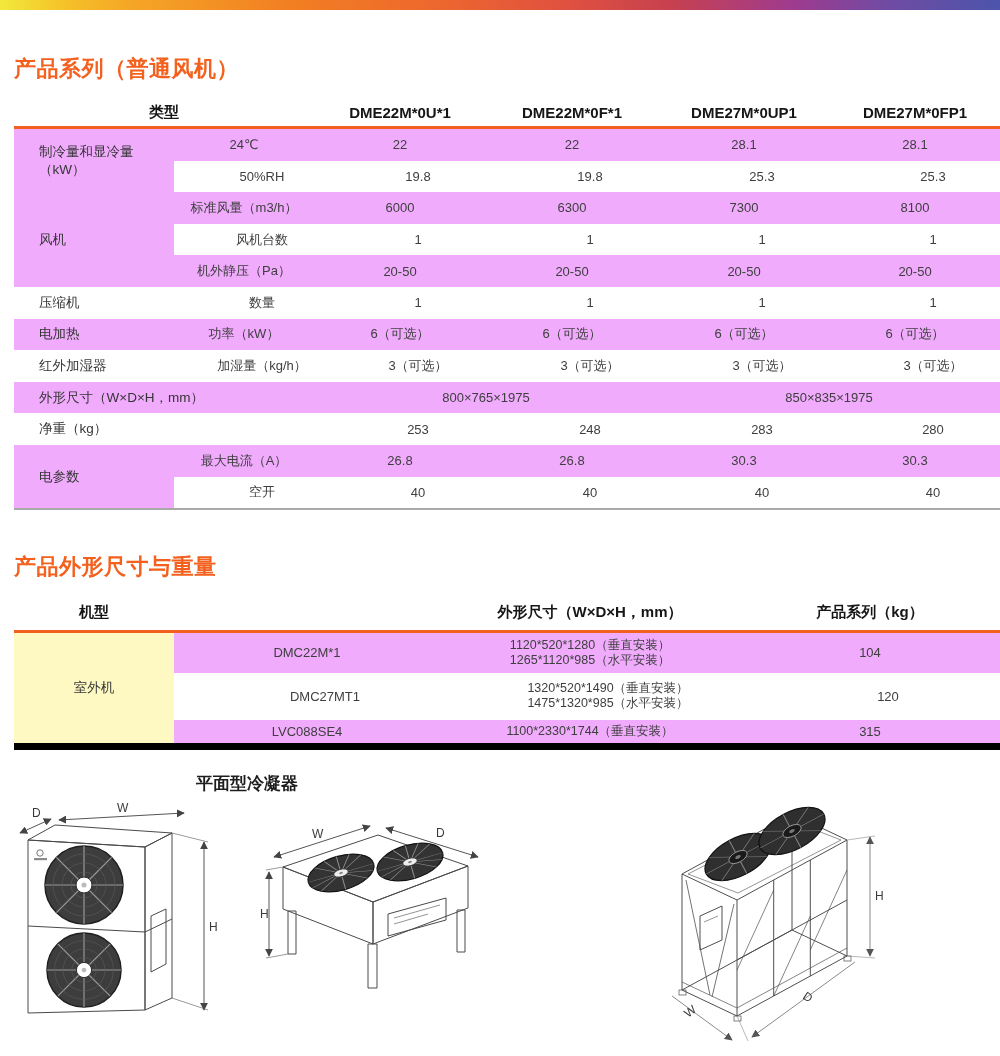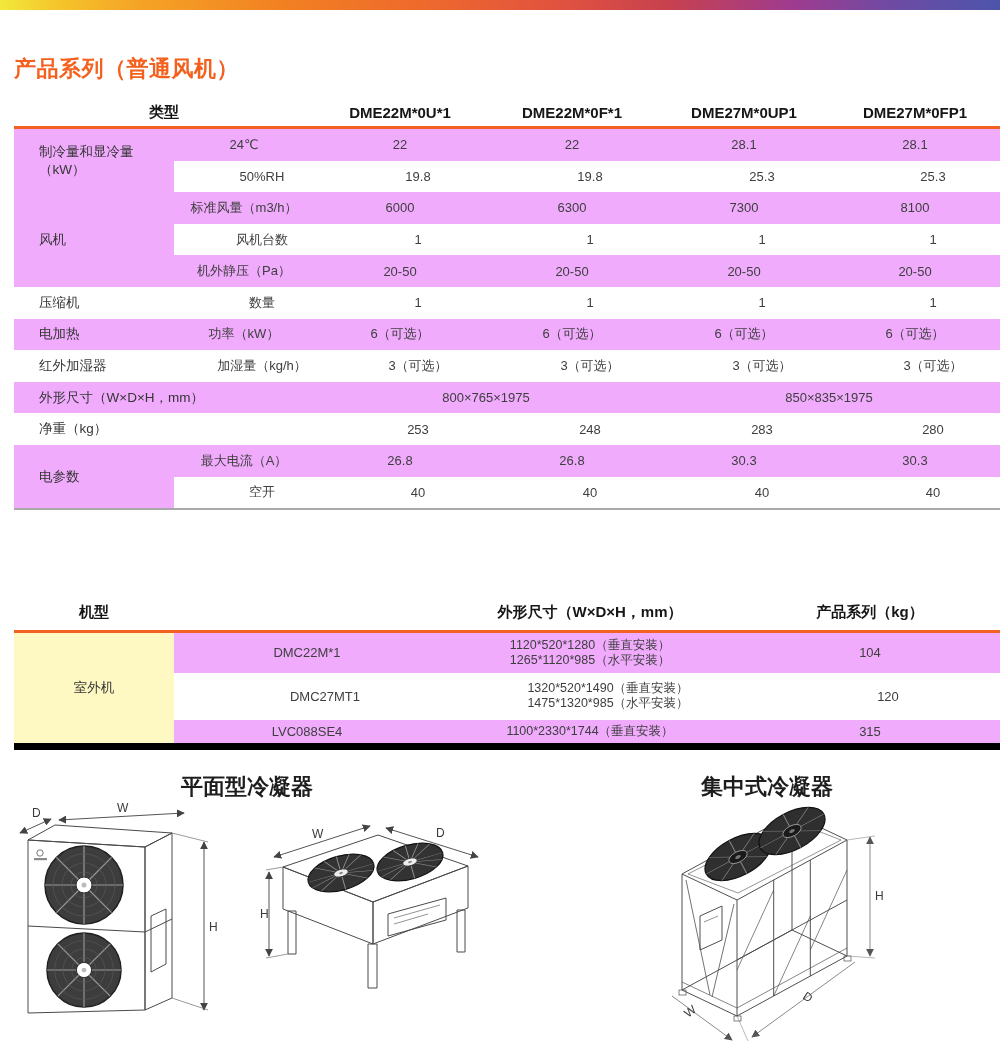--- a/index.html
+++ b/index.html
@@ -21,21 +21,21 @@
   table.dims thead th{height:36px;}
   tbody td{font-size:13px;text-align:center;padding:0;color:#3e3e3e;}
   table.spec tbody td{height:31.6px;}
   td.g{background:#f0abfc;}
   td.w{background:#ffffff;padding-left:36px;}
   td.cat{text-align:left;padding-left:25px;font-size:13.5px;color:#353535;}
   table.dims td.cat2{background:#fef9c3;vertical-align:middle;font-size:13.5px;color:#353535;}
   table.dims td .dimline{font-size:12.5px;line-height:15px;}
 
   .draw-title{position:absolute;top:772px;width:200px;text-align:center;
-              font-size:22px;font-weight:bold;color:#1d1d1d;}
+              font-size:17px;font-weight:bold;color:#1d1d1d;}
   .draw-title.left{left:147px;}
   .draw-title.right{left:667px;}
   svg{position:absolute;overflow:visible;}
   #svg-cabinet{left:18px;top:806px;}
   #svg-flat{left:260px;top:826px;}
   #svg-central{left:642px;top:800px;}
   svg text.dim{font-size:12px;fill:#3a3a3a;font-family:"Liberation Sans",sans-serif;}
 </style>
 </head>
 <body>
@@ -148,20 +148,21 @@
         <tr>
           <td class="lab w">空开</td>
           <td class="val w">40</td>
           <td class="val w">40</td>
           <td class="val w">40</td>
           <td class="val w">40</td>
         </tr>
       </tbody>
   </table>
 
+  <h1 class="sec-title t2">产品外形尺寸与重量</h1>
 
   <table class="dims">
     <colgroup>
       <col style="width:160px">
         <col style="width:266px">
         <col style="width:300px">
         <col style="width:260px">
     </colgroup>
     <thead>
       <tr>
@@ -193,21 +194,20 @@
           <td class="g">LVC088SE4</td>
           <td class="g">
             <div class="dimline">1100*2330*1744（垂直安装）</div>
           </td>
           <td class="g">315</td>
         </tr>
       </tbody>
   </table>
 
   <div class="draw-title left">平面型冷凝器</div>
-  <div class="draw-title right">集中式冷凝器</div>
 
   <svg id="svg-cabinet" width="205" height="212" viewBox="0 0 205 212">
     <defs>
       <marker id="mA" viewBox="0 0 10 10" refX="9" refY="5" markerWidth="8" markerHeight="8" orient="auto-start-reverse">
         <path d="M0,0L10,5L0,10z" fill="#444"></path>
       </marker>
       <g id="fanA">
         <circle r="39" fill="#3d3d3d" stroke="#1f1f1f" stroke-width="1.5"></circle>
         <g stroke="#9a9a9a" stroke-width="1.2">
           <line x1="0" y1="0" x2="39" y2="0"></line>

